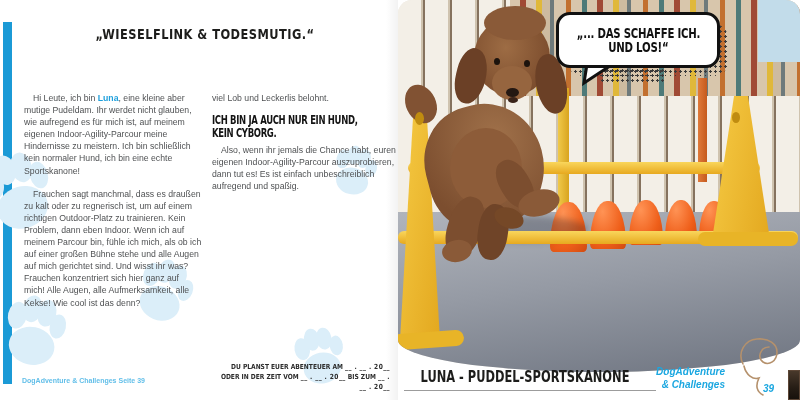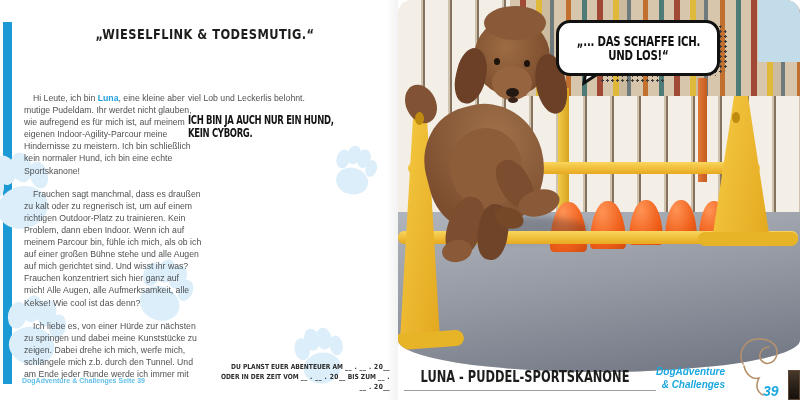--- a/index.html
+++ b/index.html
@@ -10,21 +10,21 @@
   .paws{position:absolute;left:0;top:0;z-index:0;}
   .kicker{position:absolute;left:15px;top:26px;width:380px;text-align:center;
           font-family:"DejaVu Sans",sans-serif;font-weight:700;text-transform:uppercase;
           font-size:13px;color:#1d1d1b;letter-spacing:.5px;transform:scale(.88,1.12);transform-origin:center top;}
   .title{position:absolute;left:15px;top:46px;width:380px;text-align:center;
          font-size:25px;font-weight:700;color:#1d9fdc;letter-spacing:-.4px;z-index:2;}
   .col{position:absolute;top:92px;font-size:8.7px;line-height:12.1px;color:#4f5153;z-index:2;}
   .col p{margin:0 0 11px 0;text-indent:9px;}
   .col p.noindent{text-indent:0;}
   .col1{left:24px;width:178px;}
-  .col2{left:188px;width:184px;}
+  .col2{left:212px;width:184px;}
   .luna{color:#1d9fdc;font-weight:700;}
   .quote-head{margin:5px 0 7px 0;font-family:"DejaVu Sans",sans-serif;font-weight:700;
           text-transform:uppercase;font-size:10px;line-height:11px;color:#141414;
           letter-spacing:-.4px;transform:scale(.85,1.25);transform-origin:left center;}
   .fillin{position:absolute;left:190px;top:362px;width:200px;text-align:right;
           font-family:"DejaVu Sans",sans-serif;font-weight:700;text-transform:uppercase;
           font-size:7px;line-height:10px;color:#2b2b2b;transform:scaleX(.85);transform-origin:right top;z-index:2;}
   .fillin .blank{letter-spacing:.5px;}
   .page-footer{position:absolute;left:22px;top:377px;font-size:7px;font-weight:700;color:#62bfe9;z-index:2;}
   .gutter{position:absolute;left:386px;top:0;width:12px;height:400px;
@@ -83,32 +83,32 @@
   .cone-hole{left:17px;top:112px;width:9px;height:13px;border-radius:50%;background:#c08c10;z-index:8;}
   .cone-hole2{left:334px;top:112px;width:8px;height:11px;border-radius:50%;background:#c08c10;z-index:8;}
   
   .halftone{position:absolute;background-image:radial-gradient(#3a3a3a 1.1px,rgba(0,0,0,0) 1.25px);
             background-size:5px 5px;z-index:18;}
   .ht1{left:568px;top:24px;width:160px;height:52px;border-radius:14px;}
   .ht2{left:600px;top:58px;width:66px;height:26px;}
   .bubble-tail{position:absolute;left:580px;top:56px;z-index:19;}
   .bubble{position:absolute;left:556px;top:12px;width:158px;height:50px;background:#fff;
           border:3px solid #111;border-radius:14px;z-index:20;
-          display:flex;flex-direction:column;justify-content:center;align-items:center;margin-top:8px;}
+          display:flex;flex-direction:column;justify-content:center;align-items:center;}
   .bubble div{font-family:"DejaVu Sans",sans-serif;font-weight:700;text-transform:uppercase;
           font-size:12px;line-height:14px;color:#111;letter-spacing:-.3px;transform:scale(.85,1.15);}
   
   .caption{position:absolute;left:400px;top:368px;width:250px;text-align:center;
           font-family:"DejaVu Sans",sans-serif;font-weight:700;text-transform:uppercase;
           font-size:13px;color:#1d1d1b;letter-spacing:0;transform:scale(.88,1.15);transform-origin:center top;z-index:4;}
   .caption-line{position:absolute;left:404px;top:390px;width:252px;height:1px;background:#9c9c9c;z-index:4;}
   .brand{position:absolute;left:630px;top:366px;width:95px;text-align:right;font-style:italic;
          font-weight:700;font-size:10px;line-height:12.5px;color:#1ba7e0;z-index:4;}
   .dog-lineart{position:absolute;left:733px;top:334px;z-index:21;}
-  .pagenum{position:absolute;left:763px;top:383px;font-style:italic;font-weight:700;font-size:14px;color:#1ba7e0;z-index:21;}
+  .pagenum{position:absolute;left:763px;top:383px;font-style:italic;font-weight:700;font-size:10px;color:#1ba7e0;z-index:21;}
   .corner-sliver{position:absolute;left:788px;top:370px;width:12px;height:30px;z-index:22;
          background:linear-gradient(180deg,#4a3a2c 0%,#261d15 60%,#16100b 100%);box-shadow:inset 0 0 0 1px #5c4636;}
 </style>
 </head>
 <body>
 
 <div class="spread">
 
   <div class="accent-strip"></div>
 
@@ -127,29 +127,29 @@
     <use href="#paw" transform="translate(165,290) rotate(22) scale(1.2)"></use>
     <use href="#paw" transform="translate(320,355) rotate(-10) scale(1.1)"></use>
     <use href="#paw" transform="translate(355,170) rotate(15) scale(0.95)"></use>
   </svg>
 
   <div class="kicker">„Wieselflink &amp; todesmutig.“</div>
 
   <div class="col col1">
     <p><span>Hi Leute, ich bin </span><span class="luna">Luna</span><span>, eine kleine aber mutige Pudeldam. Ihr werdet nicht glauben, wie aufregend es für mich ist, auf meinem eigenen Indoor-Agility-Parcour meine Hindernisse zu meistern. Ich bin schließlich kein normaler Hund, ich bin eine echte Sportskanone!</span></p>
     <p>Frauchen sagt manchmal, dass es draußen zu kalt oder zu regnerisch ist, um auf einem richtigen Outdoor-Platz zu trainieren. Kein Problem, dann eben Indoor. Wenn ich auf meinem Parcour bin, fühle ich mich, als ob ich auf einer großen Bühne stehe und alle Augen auf mich gerichtet sind. Und wisst ihr was? Frauchen konzentriert sich hier ganz auf mich! Alle Augen, alle Aufmerksamkeit, alle Kekse! Wie cool ist das denn?</p>
-    <p>Ich liebe es, von einer Hürde zur nächsten zu springen und dabei meine Kunststücke zu zeigen. Dabei drehe ich mich, werfe mich, schlängele mich z.b. durch den Tunnel. Und am Ende jeder Runde werde ich immer mit</p>
   </div>
 
   <div class="col col2">
     <p class="noindent">viel Lob und Leckerlis belohnt.</p>
     <div class="quote-head">
       <div>Ich bin ja auch nur ein Hund,</div>
       <div>kein Cyborg.</div>
     </div>
+    <p>Also, wenn ihr jemals die Chance habt, euren eigenen Indoor-Agility-Parcour auszuprobieren, dann tut es! Es ist einfach unbeschreiblich aufregend und spaßig.</p>
   </div>
 
   <div class="fillin">
     <div>
       <span>Du planst Euer Abenteuer am</span>
       <span class="blank">__ . __ . 20__</span>
     </div>
     <div>
       <span>oder in der Zeit vom</span>
       <span class="blank">__ . __ . 20__</span>

